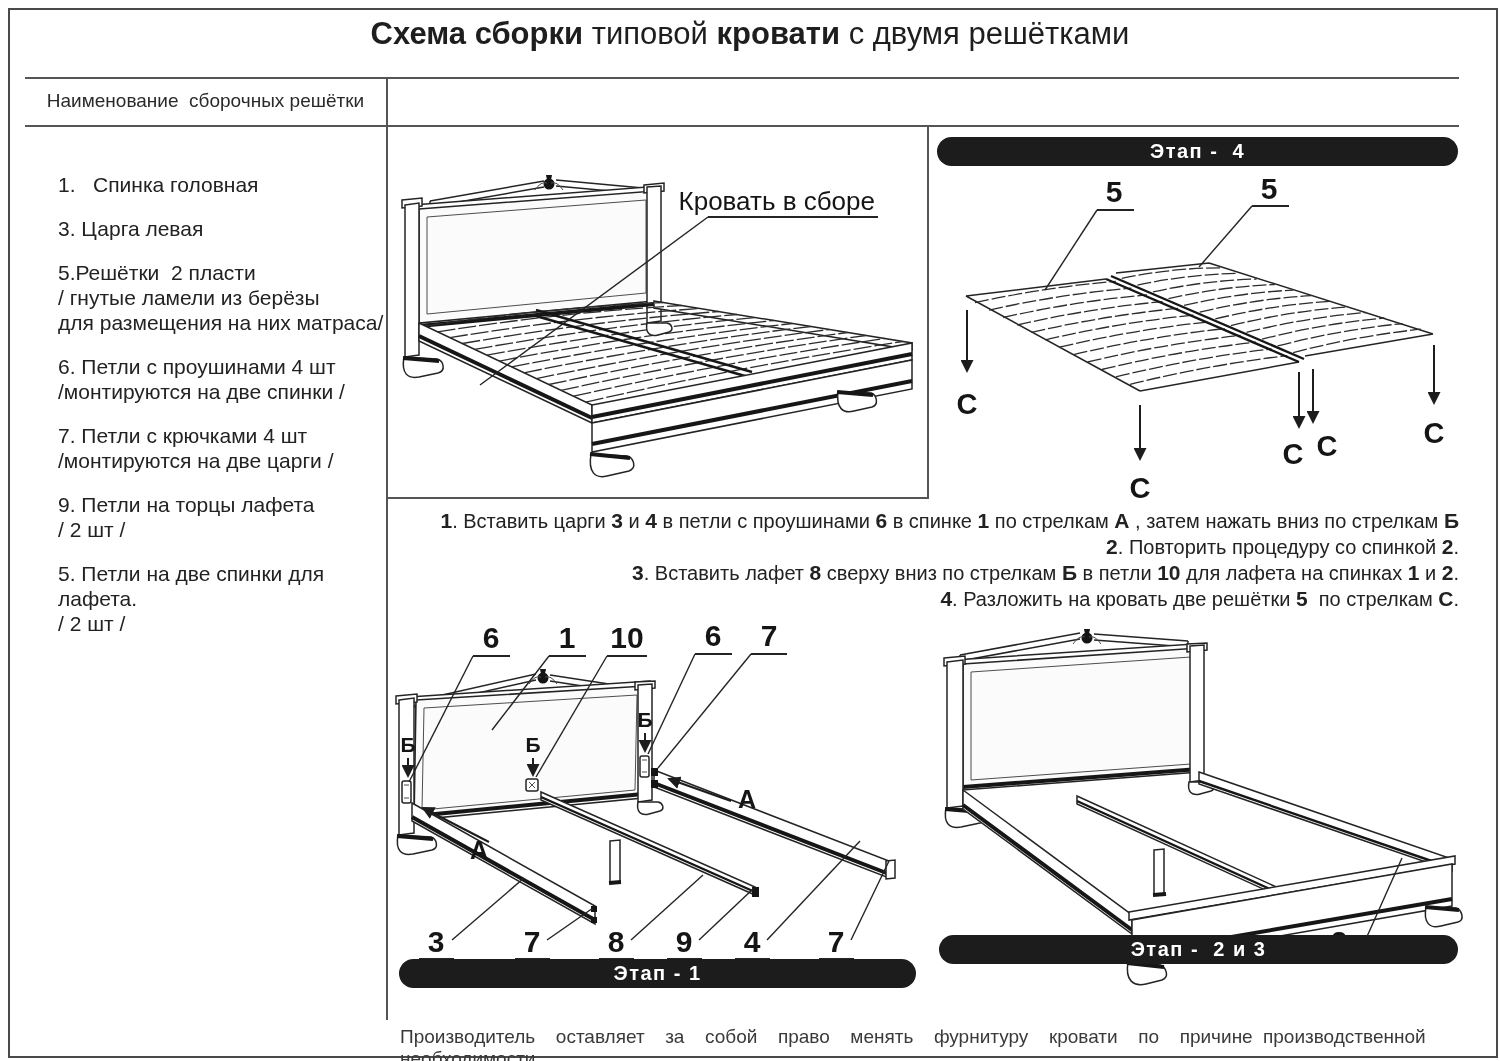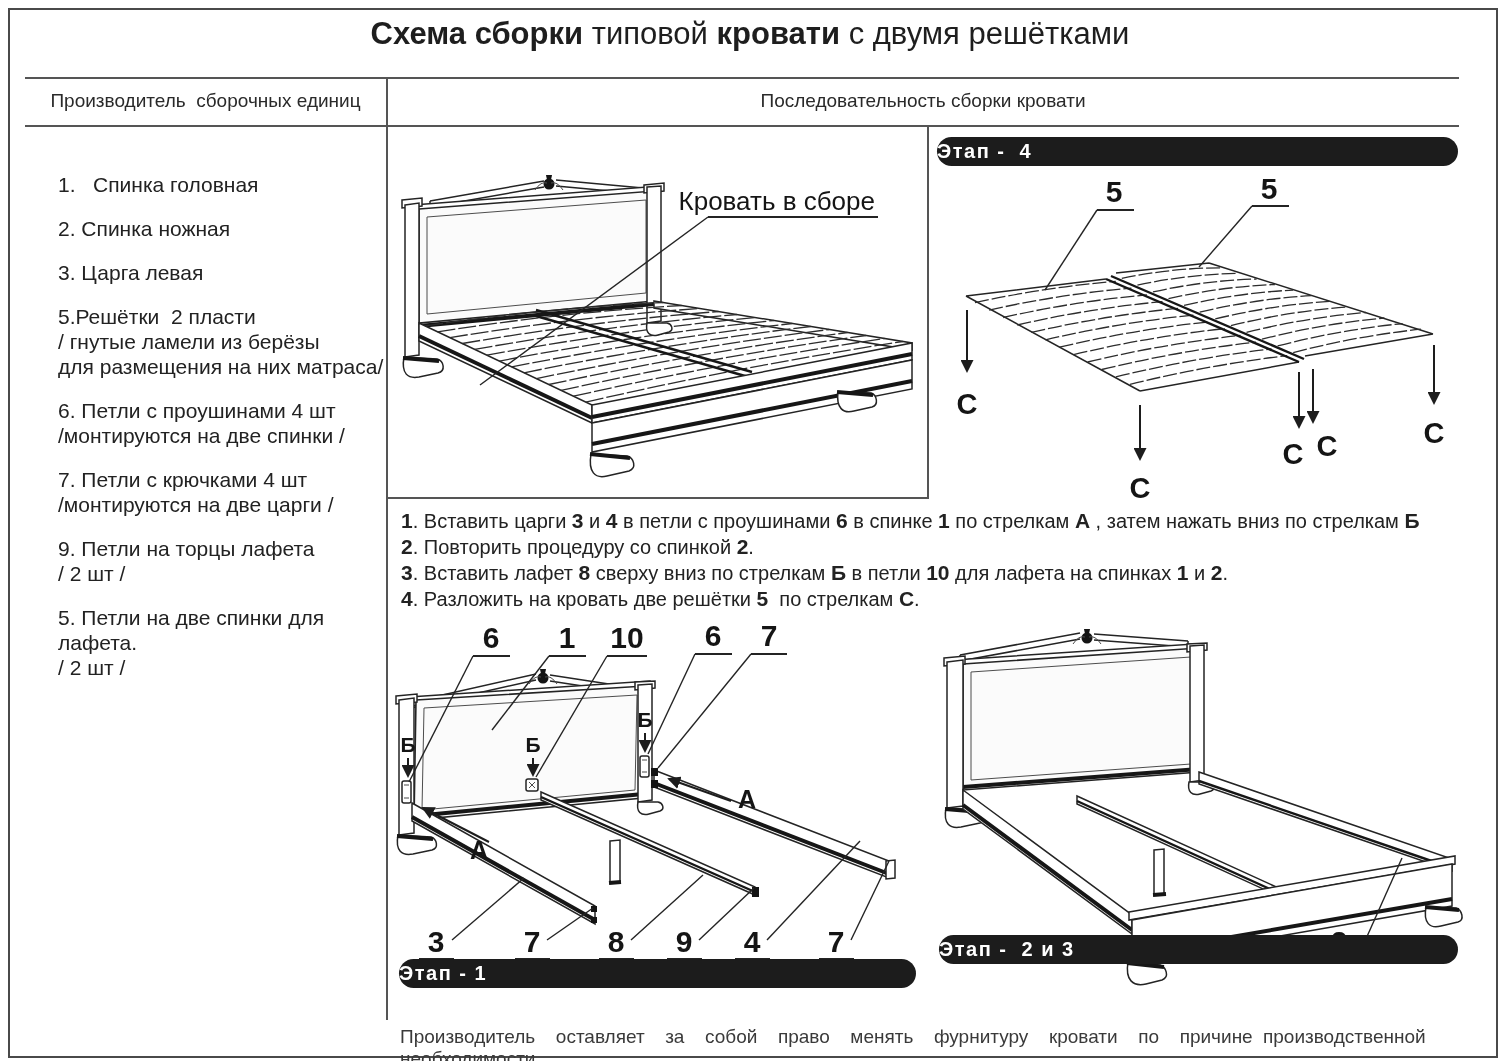--- a/index.html
+++ b/index.html
@@ -10,23 +10,23 @@
          text-align:center;font-size:31px;letter-spacing:0px;white-space:pre;}
   .title .b{font-weight:bold;}
   .hline{position:absolute;height:2px;background:#555;}
   .vline{position:absolute;width:2px;background:#555;}
   .th{position:absolute;top:90px;font-size:19px;color:#2a2a2a;text-align:center;white-space:pre-wrap;}
   .parts{position:absolute;left:38px;top:172px;width:346px;display:flex;flex-direction:column;gap:19px;margin-left:20px;}
   .parts .item{font-size:21px;line-height:25px;white-space:pre-wrap;color:#222;}
   .bedbox{position:absolute;left:386px;top:127px;width:541px;height:370px;
           border-right:2px solid #555;border-bottom:2px solid #555;}
   .banner{position:absolute;height:29px;background:#1c1c1c;border-radius:15px;
-          display:flex;align-items:center;}
+          display:flex;align-items:center;justify-content:center;}
   .banner span{color:#fff;font-weight:bold;font-size:20px;letter-spacing:1.5px;white-space:pre;}
-  .instr{position:absolute;left:401px;top:508px;width:1058px;}
+  .instr{position:absolute;left:401px;top:508px;width:1058px;text-align:right;}
   .instr .iline{font-size:20px;line-height:26px;color:#222;white-space:pre-wrap;}
   .instr .bseg{font-weight:bold;font-size:21px;}
   .footer{position:absolute;left:400px;top:1026px;width:1056px;font-size:19px;color:#3a3a3a;
           word-spacing:5px;white-space:pre-wrap;}
   svg{position:absolute;overflow:visible;}
   svg text{font-family:"Liberation Sans",sans-serif;fill:#151515;}
   .ln{stroke:#242424;stroke-width:1.5;fill:none;}
   .thin{stroke:#4d4d4d;stroke-width:1;fill:none;}
   .thick{stroke:#161616;stroke-width:4;fill:none;}
   .med{stroke:#161616;stroke-width:2.4;fill:none;}
@@ -48,26 +48,24 @@
 
 <div class="page">
   <div class="frame"></div>
 
   <div class="title"><span class="b">Схема сборки</span><span> типовой </span><span class="b">кровати</span><span> с двумя решётками</span></div>
 
   <div class="hline" style="left:25px;top:77px;width:1434px;"></div>
   <div class="hline" style="left:25px;top:125px;width:1434px;"></div>
   <div class="vline" style="left:386px;top:77px;height:943px;"></div>
 
-  <div class="th" style="left:25px;width:361px;">Производитель  сборочных единиц</div>
-  <div class="th" style="left:387px;width:1072px;">Последовательность сборки кровати</div>
+  <div class="th" style="left:25px;width:361px;">Наименование  сборочных решётки</div>
 
   <div class="parts">
     <div class="item">1.   Спинка головная</div>
-    <div class="item">2. Спинка ножная</div>
     <div class="item">3. Царга левая</div>
     <div class="item">5.Решётки  2 пласти
 / гнутые ламели из берёзы
 для размещения на них матраса/</div>
     <div class="item">6. Петли с проушинами 4 шт
 /монтируются на две спинки /</div>
     <div class="item">7. Петли с крючками 4 шт
 /монтируются на две царги /</div>
     <div class="item">9. Петли на торцы лафета
 / 2 шт /</div>

